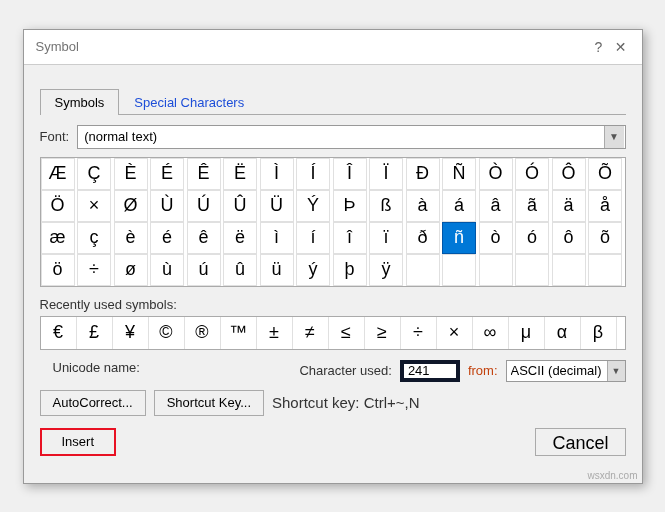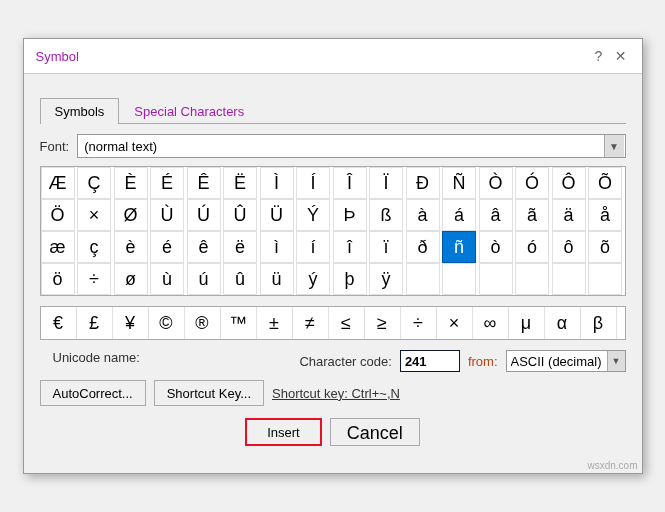--- a/index.html
+++ b/index.html
@@ -22,21 +22,21 @@
       background: #ffffff;
       border-bottom: 1px solid #ccc;
       padding: 8px 12px;
       display: flex;
       align-items: center;
       justify-content: space-between;
     }
     .title-bar-left {
       font-size: 13px;
       font-weight: normal;
-      color: #a21caf;
+      color: #737373;
     }
     .title-bar-right {
       display: flex;
       gap: 4px;
       align-items: center;
     }
     .title-btn {
       width: 18px;
       height: 18px;
       display: flex;
@@ -67,21 +67,21 @@
       background: transparent;
       margin-bottom: -1px;
     }
     .tab.active {
       background: #f0f0f0;
       border-color: #aaa;
       border-bottom-color: #f0f0f0;
       z-index: 1;
     }
     .tab:not(.active) {
-      color: #a21caf;
+      color: #1d4ed8;
     }
 
     .font-row {
       display: flex;
       align-items: center;
       gap: 8px;
       margin-bottom: 8px;
     }
     .font-label {
       font-size: 13px;
@@ -191,25 +191,24 @@
       display: flex;
       align-items: center;
       gap: 8px;
     }
     .char-code-label {
       font-size: 13px;
       color: #333;
     }
     .char-code-input {
       width: 60px;
-      border: 1px solid #0f172a;
+      border: 4px solid #0f172a;
       padding: 2px 4px;
       font-size: 13px;
       height: 22px;
-      font-weight: bold;
     }
     .from-label {
       font-size: 13px;
       color: #c2410c;
     }
     .from-select-wrapper {
       position: relative;
       display: flex;
       align-items: center;
     }
@@ -246,28 +245,27 @@
     }
     .action-btn {
       padding: 4px 12px;
       border: 1px solid #aaa;
       background: #f0f0f0;
       font-size: 13px;
       cursor: pointer;
       height: 26px;
     }
     .shortcut-text {
-      font-size: 13px;
-      color: #333;
-      text-decoration: underline;
+      font-size: 15px;
+      color: #333;
     }
 
     .bottom-row {
       display: flex;
-      justify-content: center;
+      justify-content: space-between;
       gap: 8px;
       align-items: center;
     }
     .insert-btn {
       padding: 4px 20px;
       border: 2px solid #e81123;
       background: #f0f0f0;
       font-size: 13px;
       cursor: pointer;
       height: 28px;
@@ -384,20 +382,21 @@
           <div class="symbol-cell">ÿ</div>
           <div class="symbol-cell"></div>
           <div class="symbol-cell"></div>
           <div class="symbol-cell"></div>
           <div class="symbol-cell"></div>
           <div class="symbol-cell"></div>
           <div class="symbol-cell"></div>
         </div>
     </div>
 
+    <div class="recently-used-label">Recently used symbols:</div>
     <div class="recently-used-grid" id="recently-used-grid">
     <div class="recent-cell">€</div>
         <div class="recent-cell">£</div>
         <div class="recent-cell">¥</div>
         <div class="recent-cell">©</div>
         <div class="recent-cell">®</div>
         <div class="recent-cell">™</div>
         <div class="recent-cell">±</div>
         <div class="recent-cell">≠</div>
         <div class="recent-cell">≤</div>
@@ -408,21 +407,21 @@
         <div class="recent-cell">μ</div>
         <div class="recent-cell">α</div>
         <div class="recent-cell">β</div>
       </div>
 
     <div class="unicode-row">
       <div class="unicode-left">
         <div class="unicode-name-label">Unicode name:</div>
       </div>
       <div class="unicode-right">
-        <span class="char-code-label">Character code:</span>
+        <span class="char-code-label">Character used:</span>
         <input class="char-code-input" type="text" value="241" style="">
         <span class="from-label">from:</span>
         <div class="from-select-wrapper">
           <select>
             <option>ASCII (decimal)</option>
             <option>ASCII (hex)</option>
             <option>Unicode (hex)</option>
             <option>Unicode (decimal)</option>
           </select>
           <div class="from-select-arrow">▼</div>

